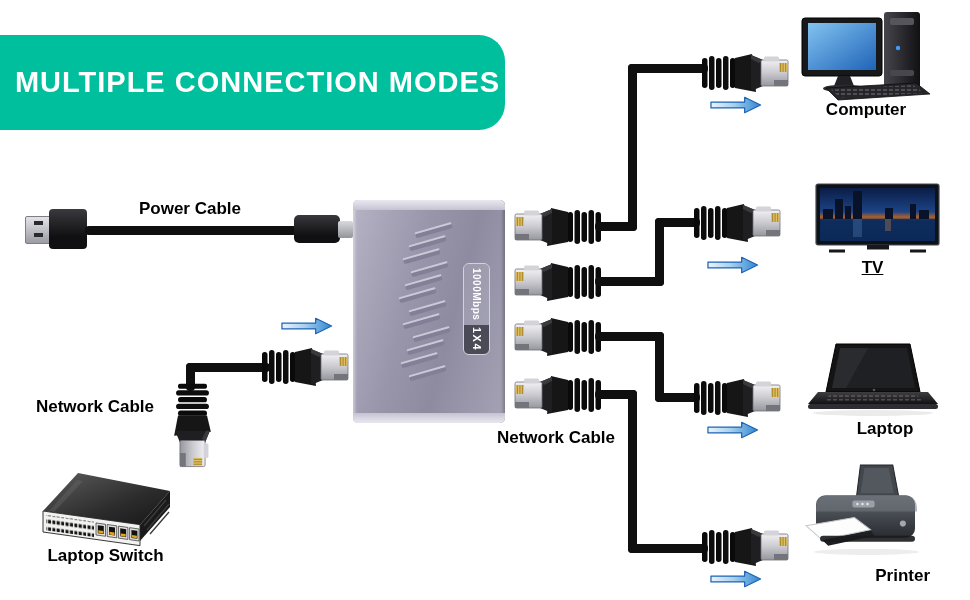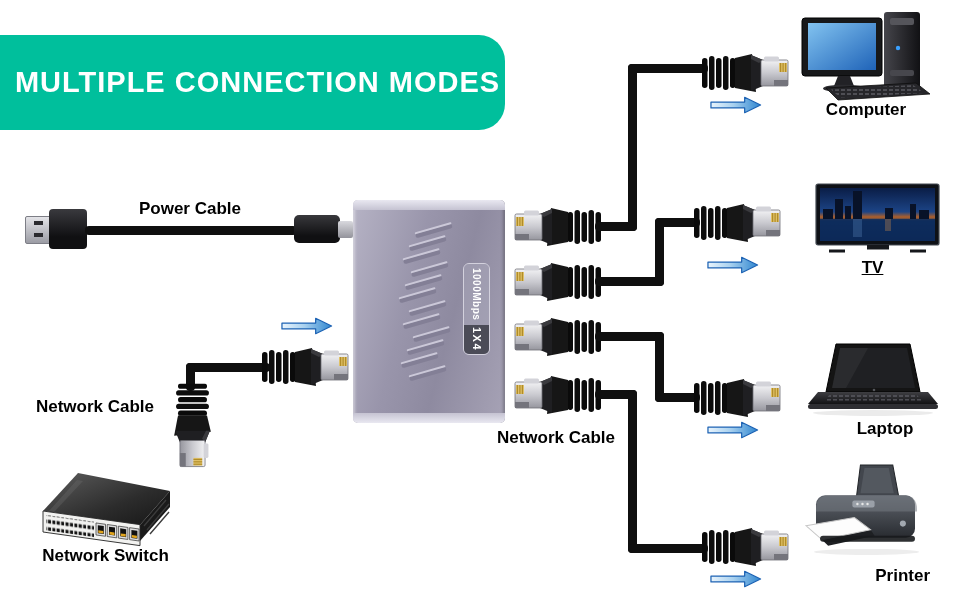--- a/index.html
+++ b/index.html
@@ -234,21 +234,21 @@
           <rect x="88.4" y="6.5" width="6" height="8"></rect>
       </g>
       <g fill="#e2a51c">
         <rect x="55.3" y="11.5" width="5" height="2.6"></rect>
           <rect x="66.5" y="11.5" width="5" height="2.6"></rect>
         <rect x="77.7" y="11.5" width="5" height="2.6"></rect>
           <rect x="88.9" y="11.5" width="5" height="2.6"></rect>
       </g>
     </g>
   </svg>
-  <div class="abs lbl" style="left:23px;top:546px;width:165px;">Network Switch</div>
+  <div class="abs lbl" style="left:23px;top:546px;width:165px;">Laptop Switch</div>
 
   <svg class="abs flip" style="left:513px;top:208px;" width="88" height="38">
       <use href="#rj45"></use>
     </svg>
   <svg class="abs flip" style="left:513px;top:263px;" width="88" height="38">
       <use href="#rj45"></use>
     </svg>
   <svg class="abs flip" style="left:513px;top:318px;" width="88" height="38">
       <use href="#rj45"></use>
     </svg>

